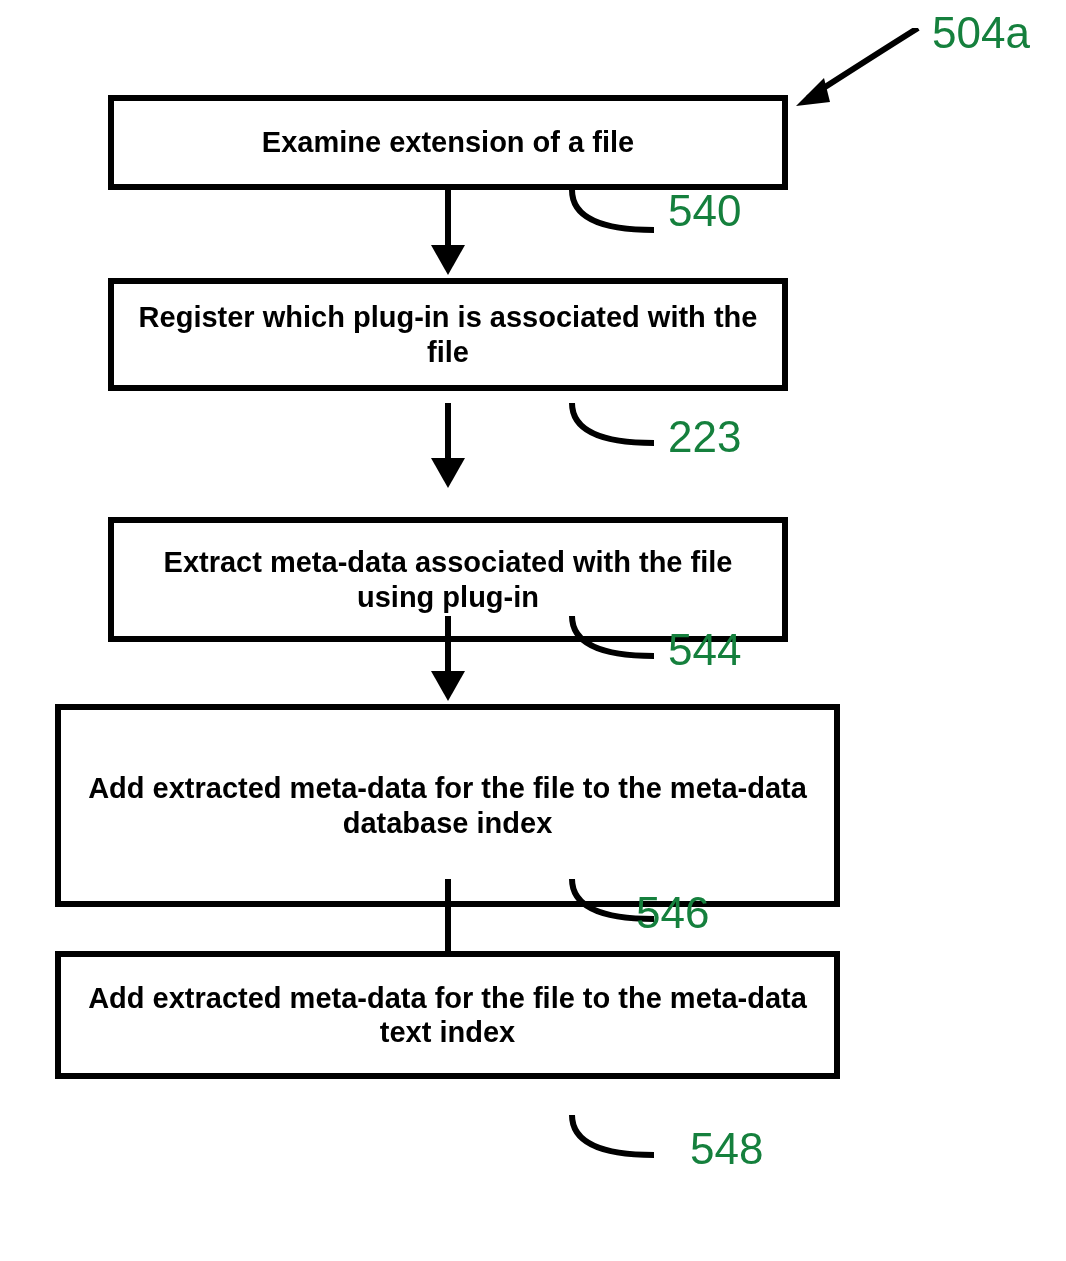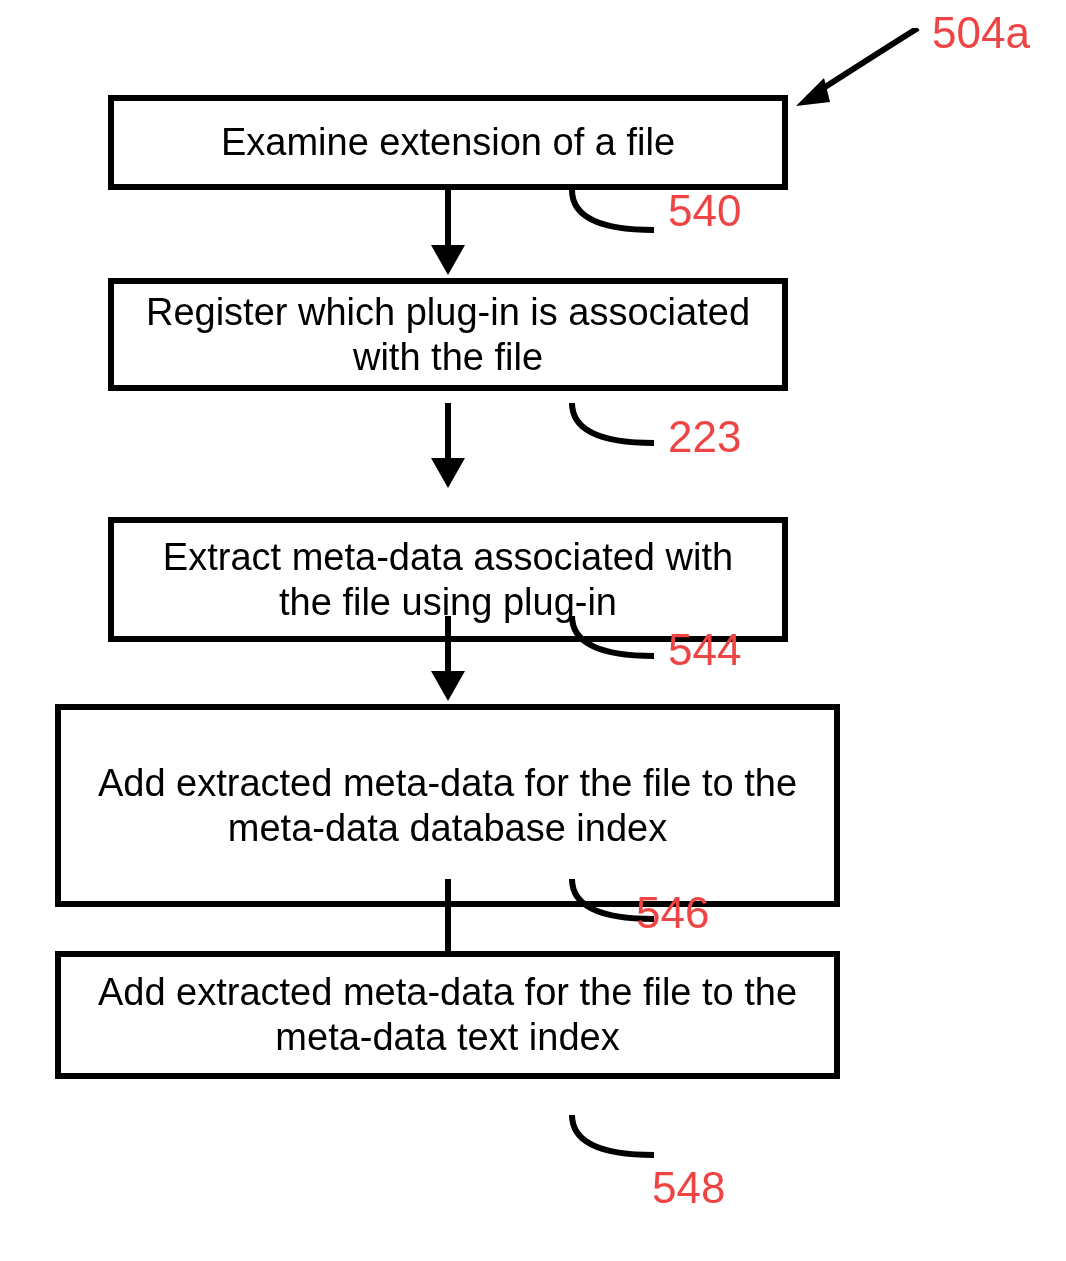--- a/index.html
+++ b/index.html
@@ -18,30 +18,30 @@
     position: absolute;
     border: 6px solid #000;
     background: #fff;
     text-align: center;
     display: flex;
     align-items: center;
     justify-content: center;
     box-sizing: border-box;
   }
   .box-text {
-    font-size: 38px;
+    font-size: 29px;
     line-height: 1.18;
-    font-weight: 400;
+    font-weight: 700;
     padding: 0 18px;
   }
   .label {
     position: absolute;
     font-size: 44px;
     font-weight: 400;
-    color: #ef4444;
+    color: #15803d;
   }
   
   .shaft {
     position: absolute;
     width: 6px;
     background: #000;
     left: 50%;
     transform: translateX(-50%);
   }
   
@@ -131,15 +131,15 @@
   <div class="head" style="left:448px; top:954px;"></div>
 
   <div class="box" style="left:55px; top:951px; width:785px; height:128px;">
     <div class="box-text">Add extracted meta-data for the file to the meta-data text index</div>
   </div>
   <div class="hook" style="left:568px; top:1111px;">
     <svg width="90" height="60" viewBox="0 0 90 60">
         <path d="M4 4 Q 4 44 86 44" stroke="#000" stroke-width="6" fill="none"></path>
       </svg>
   </div>
-  <div class="label" style="left:652px; top:1124px;margin-top:39px;">548</div>
+  <div class="label" style="left:690px; top:1124px;">548</div>
 
 </div>
 
 </body></html>

